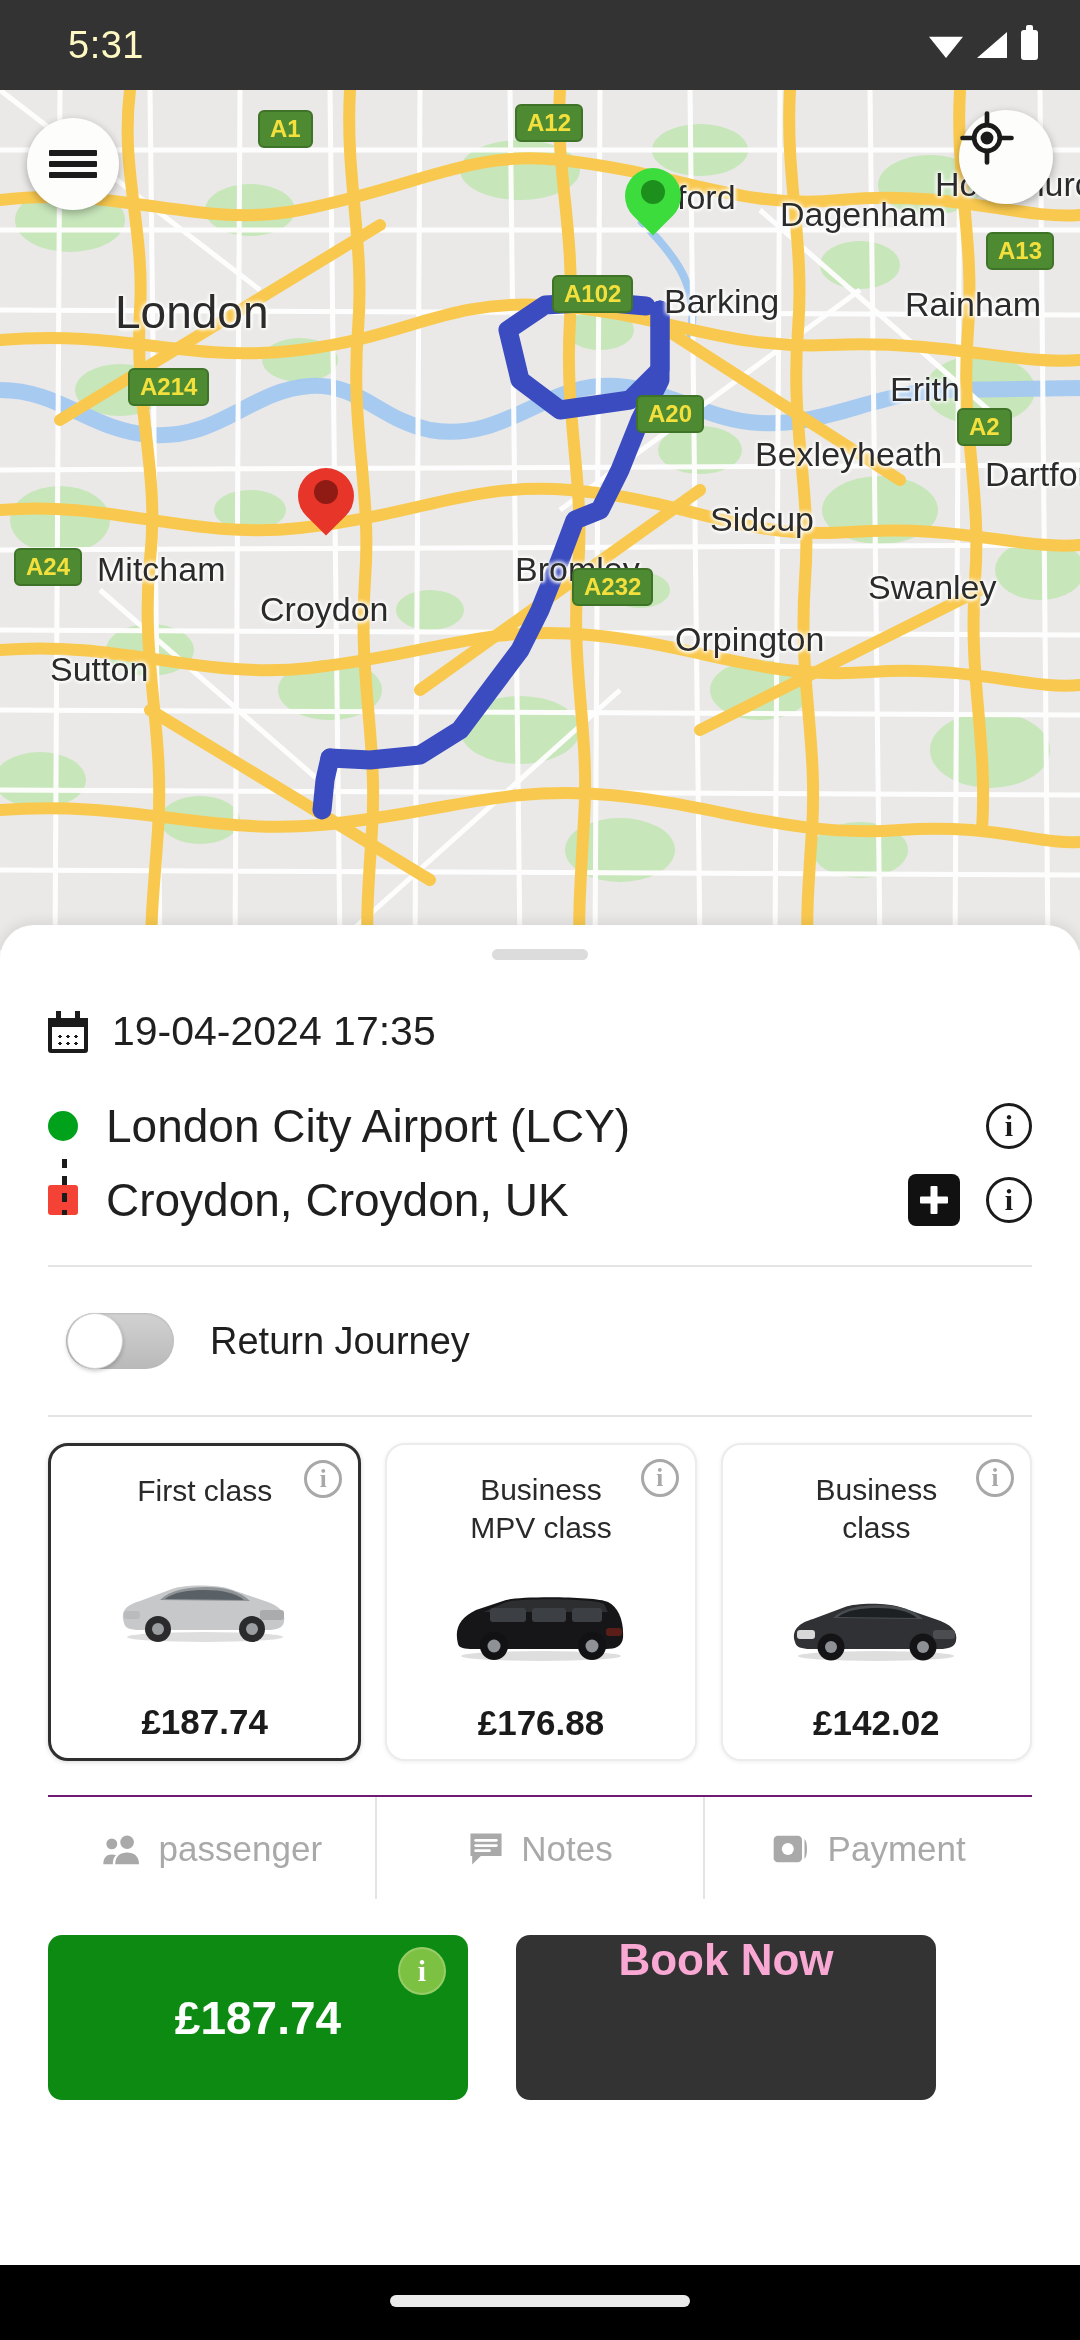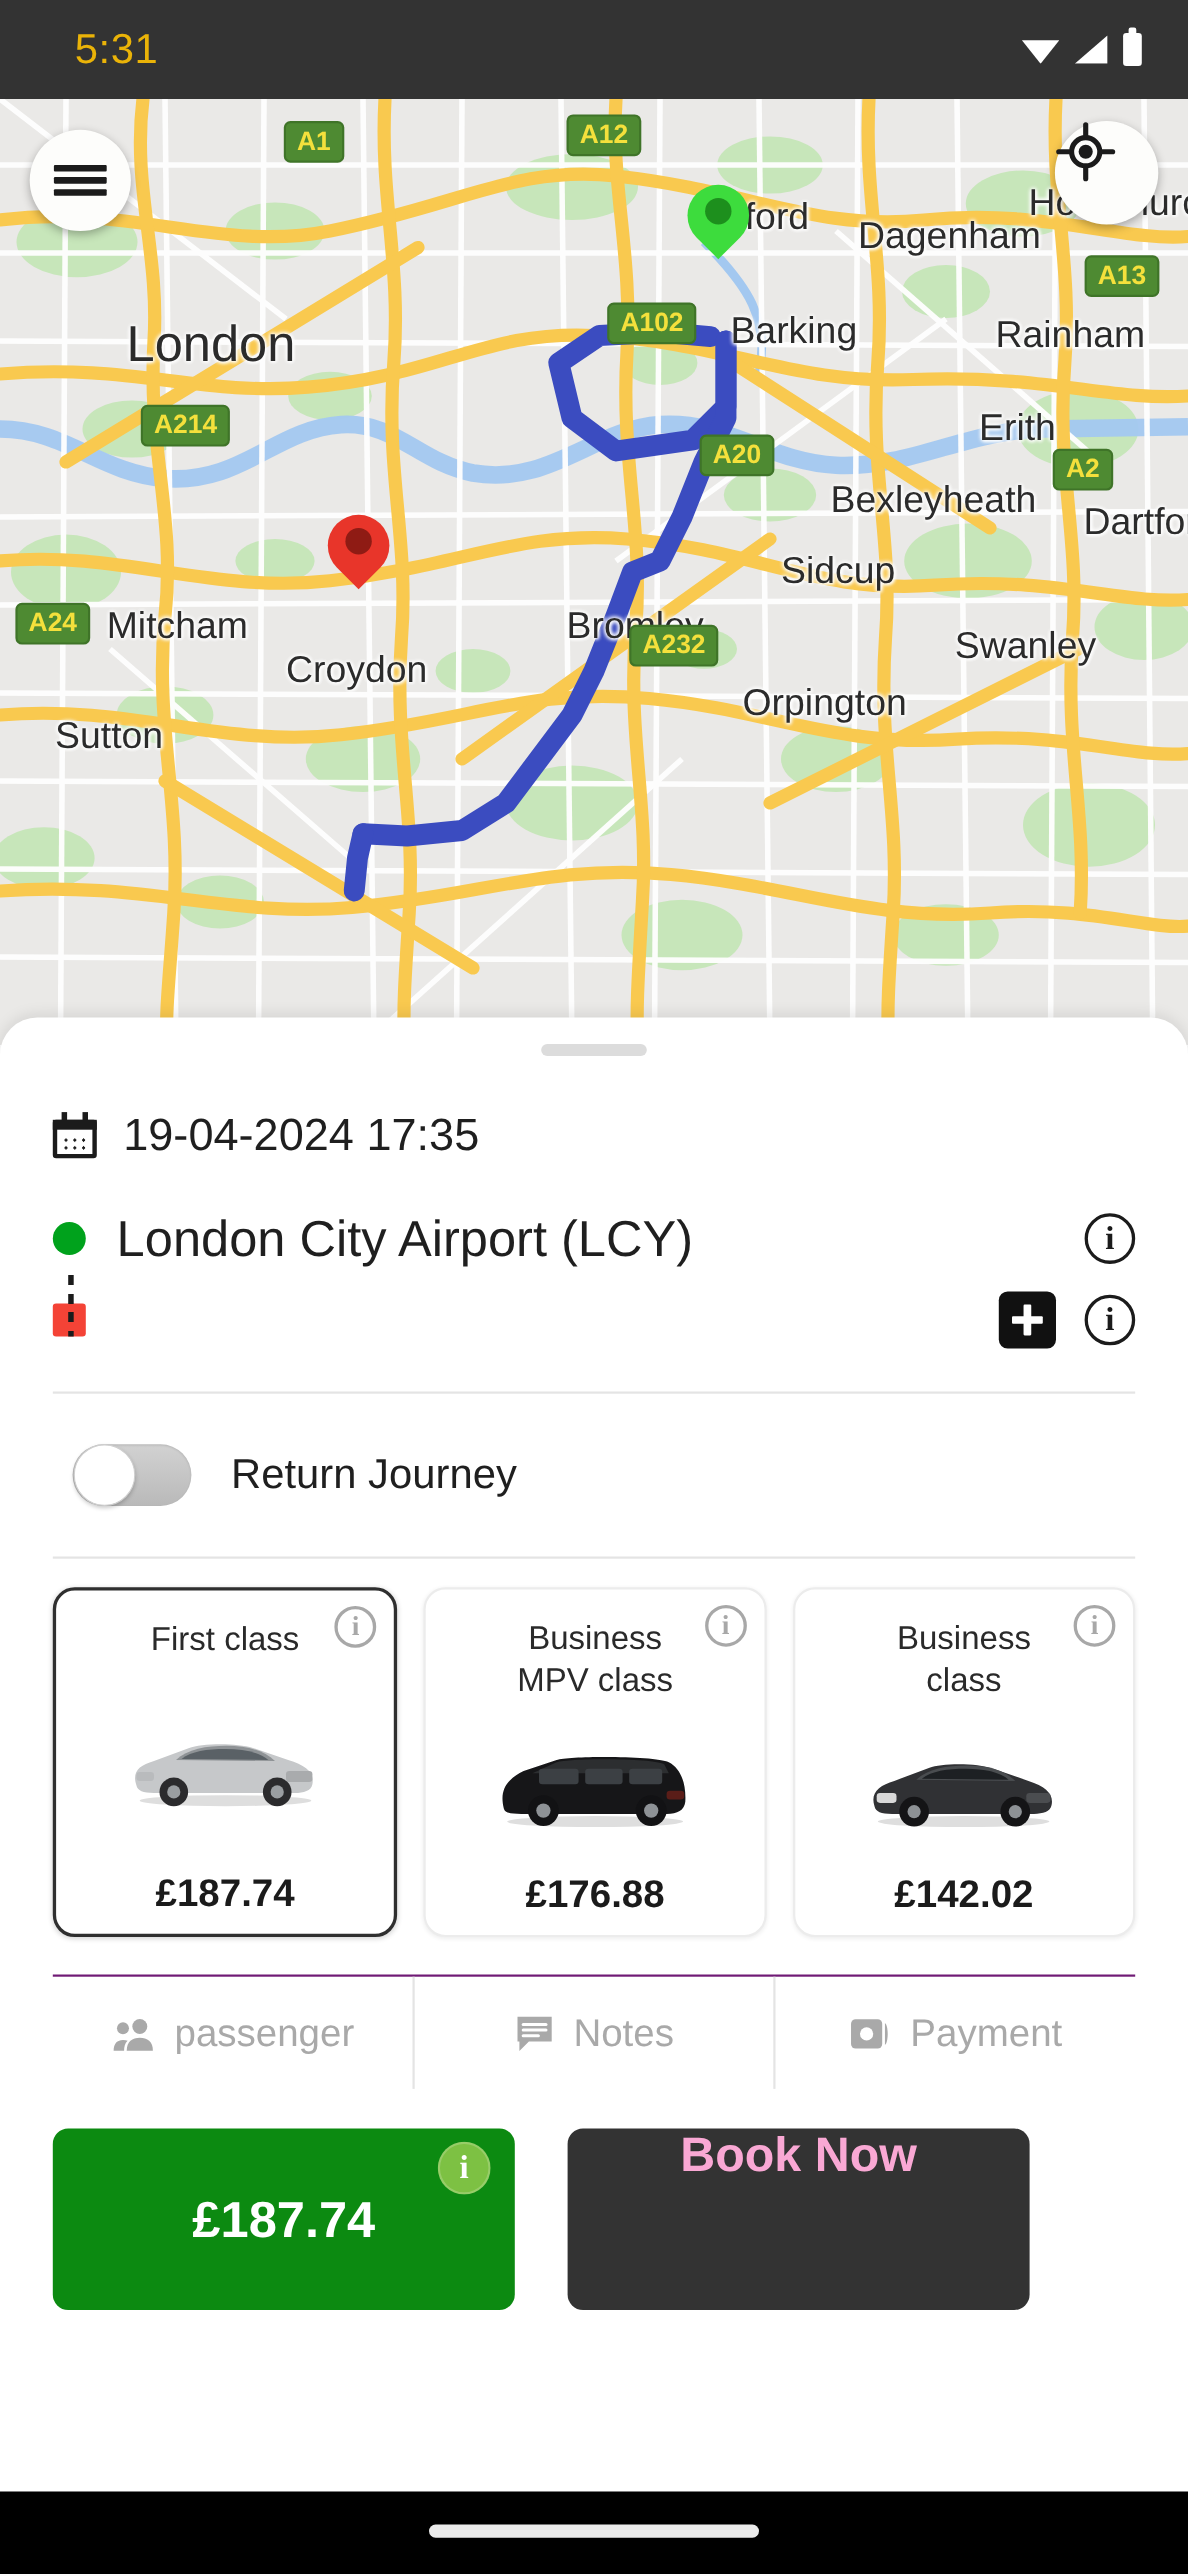--- a/index.html
+++ b/index.html
@@ -8,21 +8,21 @@
     background: #000;
     font-family: "Liberation Sans", sans-serif;
     overflow: hidden;
   }
   #phone { position: relative; width: 1080px; height: 2340px; background: #fff; }
 
   
   #status-bar {
     position: absolute; top: 0; left: 0; width: 1080px; height: 90px;
     background: #333333; display: flex; align-items: center;
-    padding: 0 42px 0 68px; color: #eab308;
+    padding: 0 42px 0 68px; color: #fef9c3;
   }
   #status-time { font-size: 38px; letter-spacing: .5px; }
   #status-icons { margin-left: auto; display: flex; align-items: center; gap: 14px; }
   .sb-wifi { width: 34px; height: 26px; position: relative; }
   .sb-wifi::before {
     content: ""; position: absolute; inset: 0;
     background: #fff;
     clip-path: polygon(0 18%, 100% 18%, 50% 100%);
   }
   .sb-sig { width: 30px; height: 26px; background: #fff; clip-path: polygon(100% 0, 100% 100%, 0 100%); }
@@ -373,20 +373,21 @@
       <div class="route-row">
         <span class="route-marker origin"></span>
         <span class="route-text">London City Airport (LCY)</span>
         <span class="route-actions">
           <span class="info-circle">i</span>
         </span>
       </div>
 
       <div class="route-row">
         <span class="route-marker dest"></span>
+        <span class="route-text">Croydon, Croydon, UK</span>
         <span class="route-actions">
           <span class="add-square"></span>
           <span class="info-circle">i</span>
         </span>
       </div>
     </div>
 
     <div style="height:28px"></div>
     <div class="divider"></div>
 

